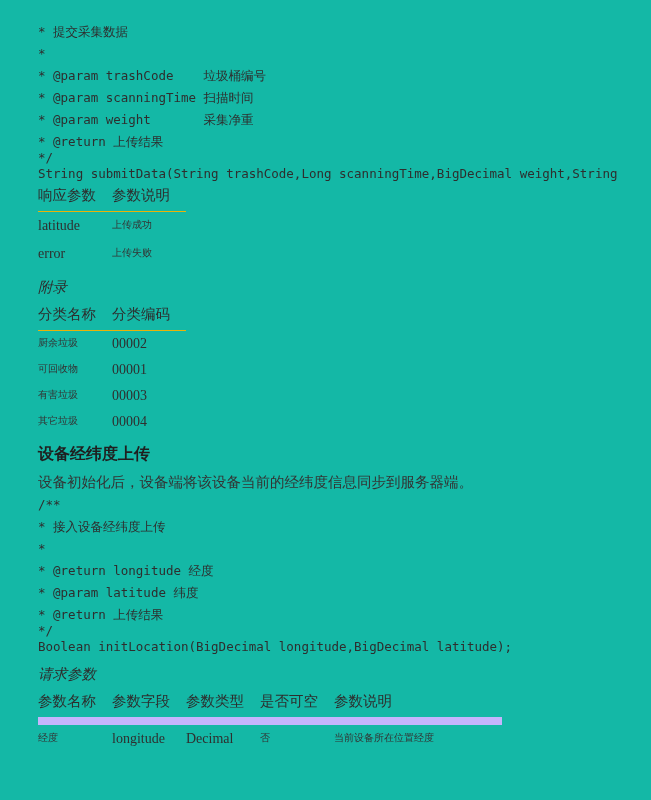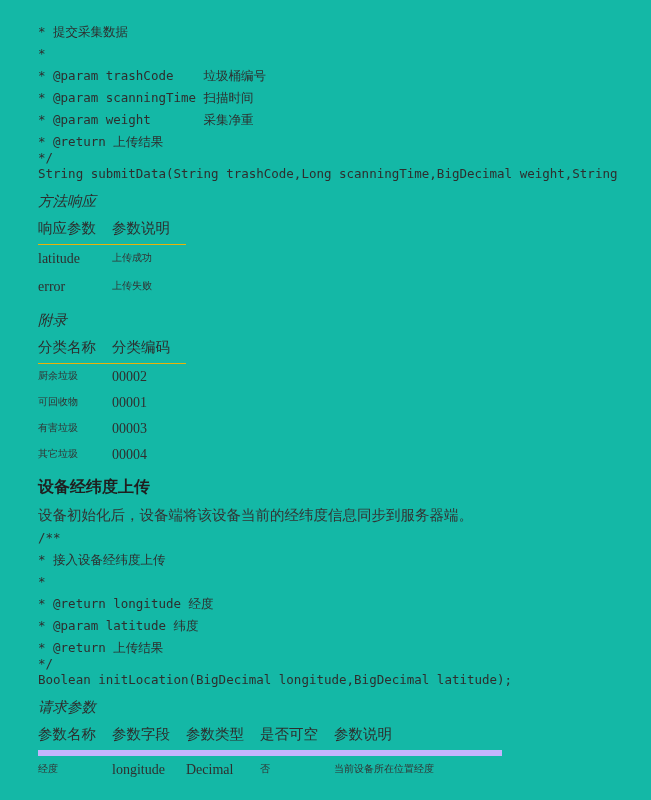--- a/index.html
+++ b/index.html
@@ -55,21 +55,21 @@
     font-weight: 400;
     font-size: 14.5px;
     color: #2d2d2d;
     padding: 2px 0 6px 0;
     border-bottom: 1px solid #eab308;
   }
   td { padding: 5px 0; vertical-align: top; }
   .tbl-small { margin: 2px 0 0 0; }
   .tbl-small th, .tbl-small td { min-width: 74px; }
   .tbl-req { margin: 2px 0 0 0; }
-  .tbl-req th { border-bottom: 6px solid #c4b5fd; }
+  .tbl-req th { border-bottom: 8px solid #c4b5fd; }
   .tbl-req th, .tbl-req td { min-width: 74px; padding-right: 0; }
   .tbl-req .wide { min-width: 168px; }
   .zh { font-size: 10px; color: #333333; }
   .en {
     font-family: "Liberation Serif", serif;
     font-size: 14px;
     color: #2f2f2f;
   }
   td.rowpad { padding: 6px 0; }
 </style>
@@ -82,21 +82,20 @@
     <div class="cl m">* 提交采集数据</div>
     <div class="cl m">*</div>
     <div class="cl m">* @param trashCode    垃圾桶编号</div>
     <div class="cl m">* @param scanningTime 扫描时间</div>
     <div class="cl m">* @param weight       采集净重</div>
     <div class="cl">* @return 上传结果</div>
     <div class="cl">*/</div>
     <div class="cl">String submitData(String trashCode,Long scanningTime,BigDecimal weight,String</div>
   </div>
 
-  <div class="h-em">方法响应</div>
 
   <table class="tbl-small">
     <thead>
       <tr>
         <th>响应参数</th>
         <th>参数说明</th>
       </tr>
     </thead>
     <tbody>
       <tr>

